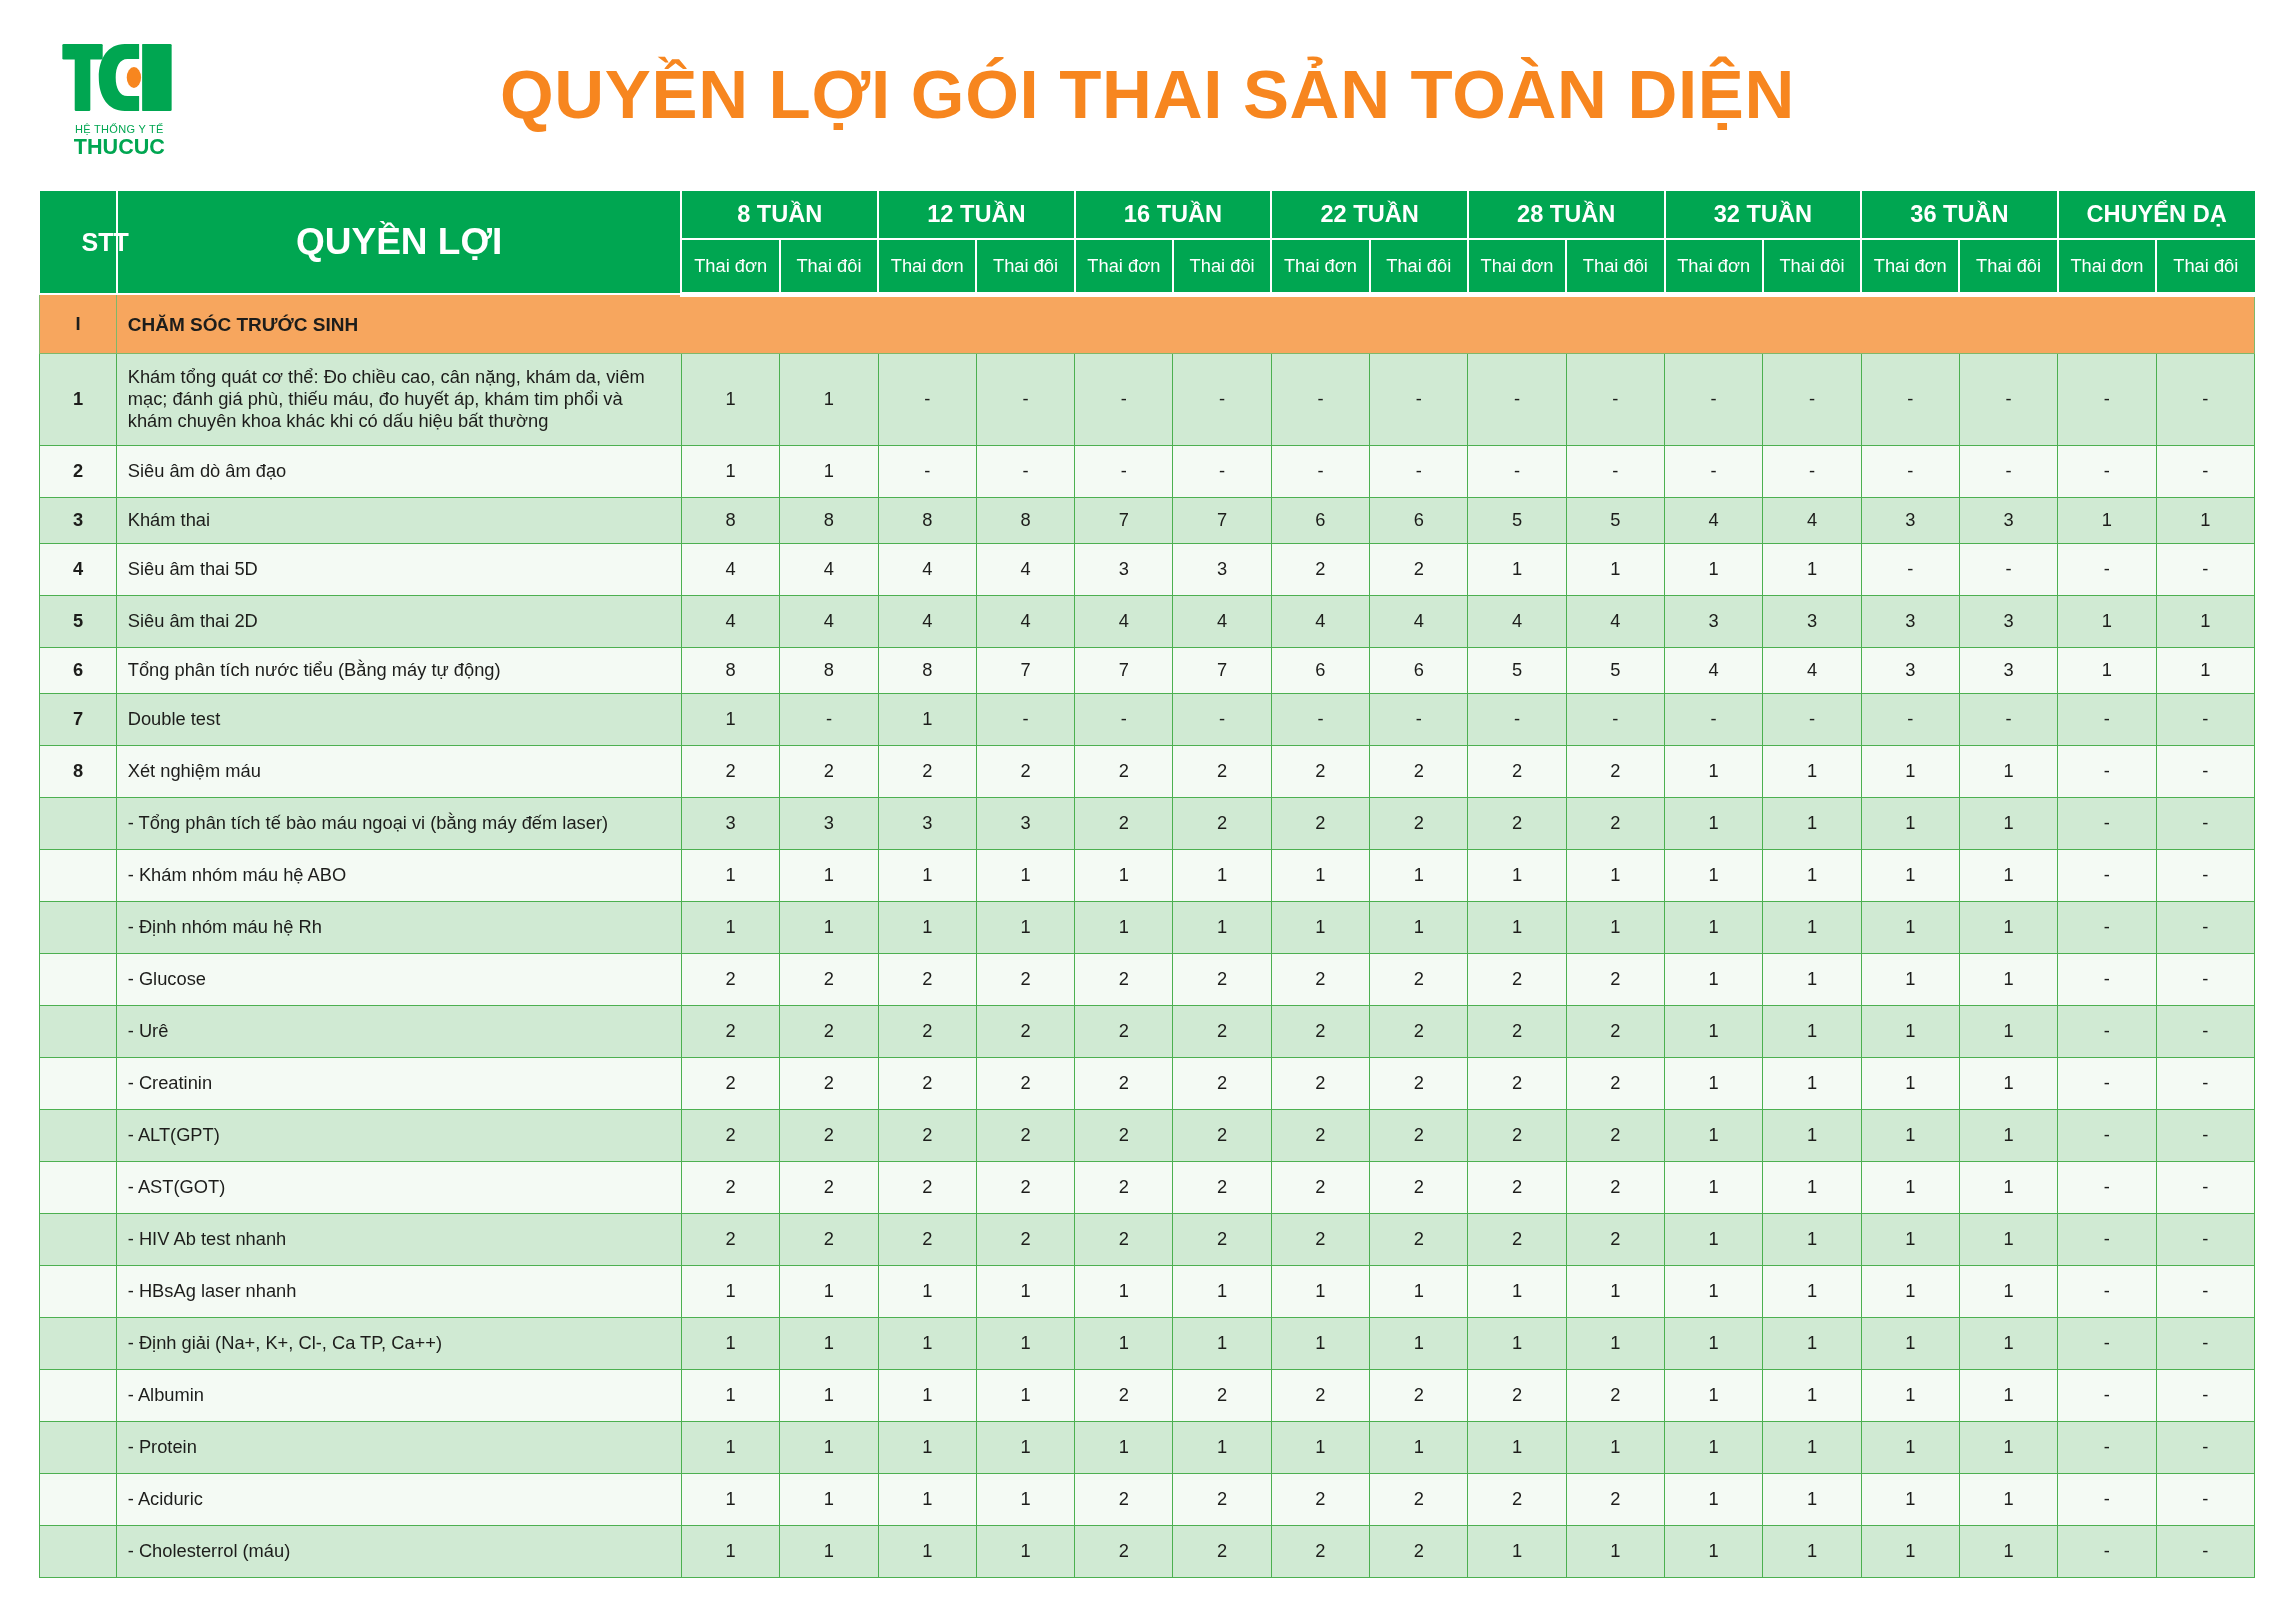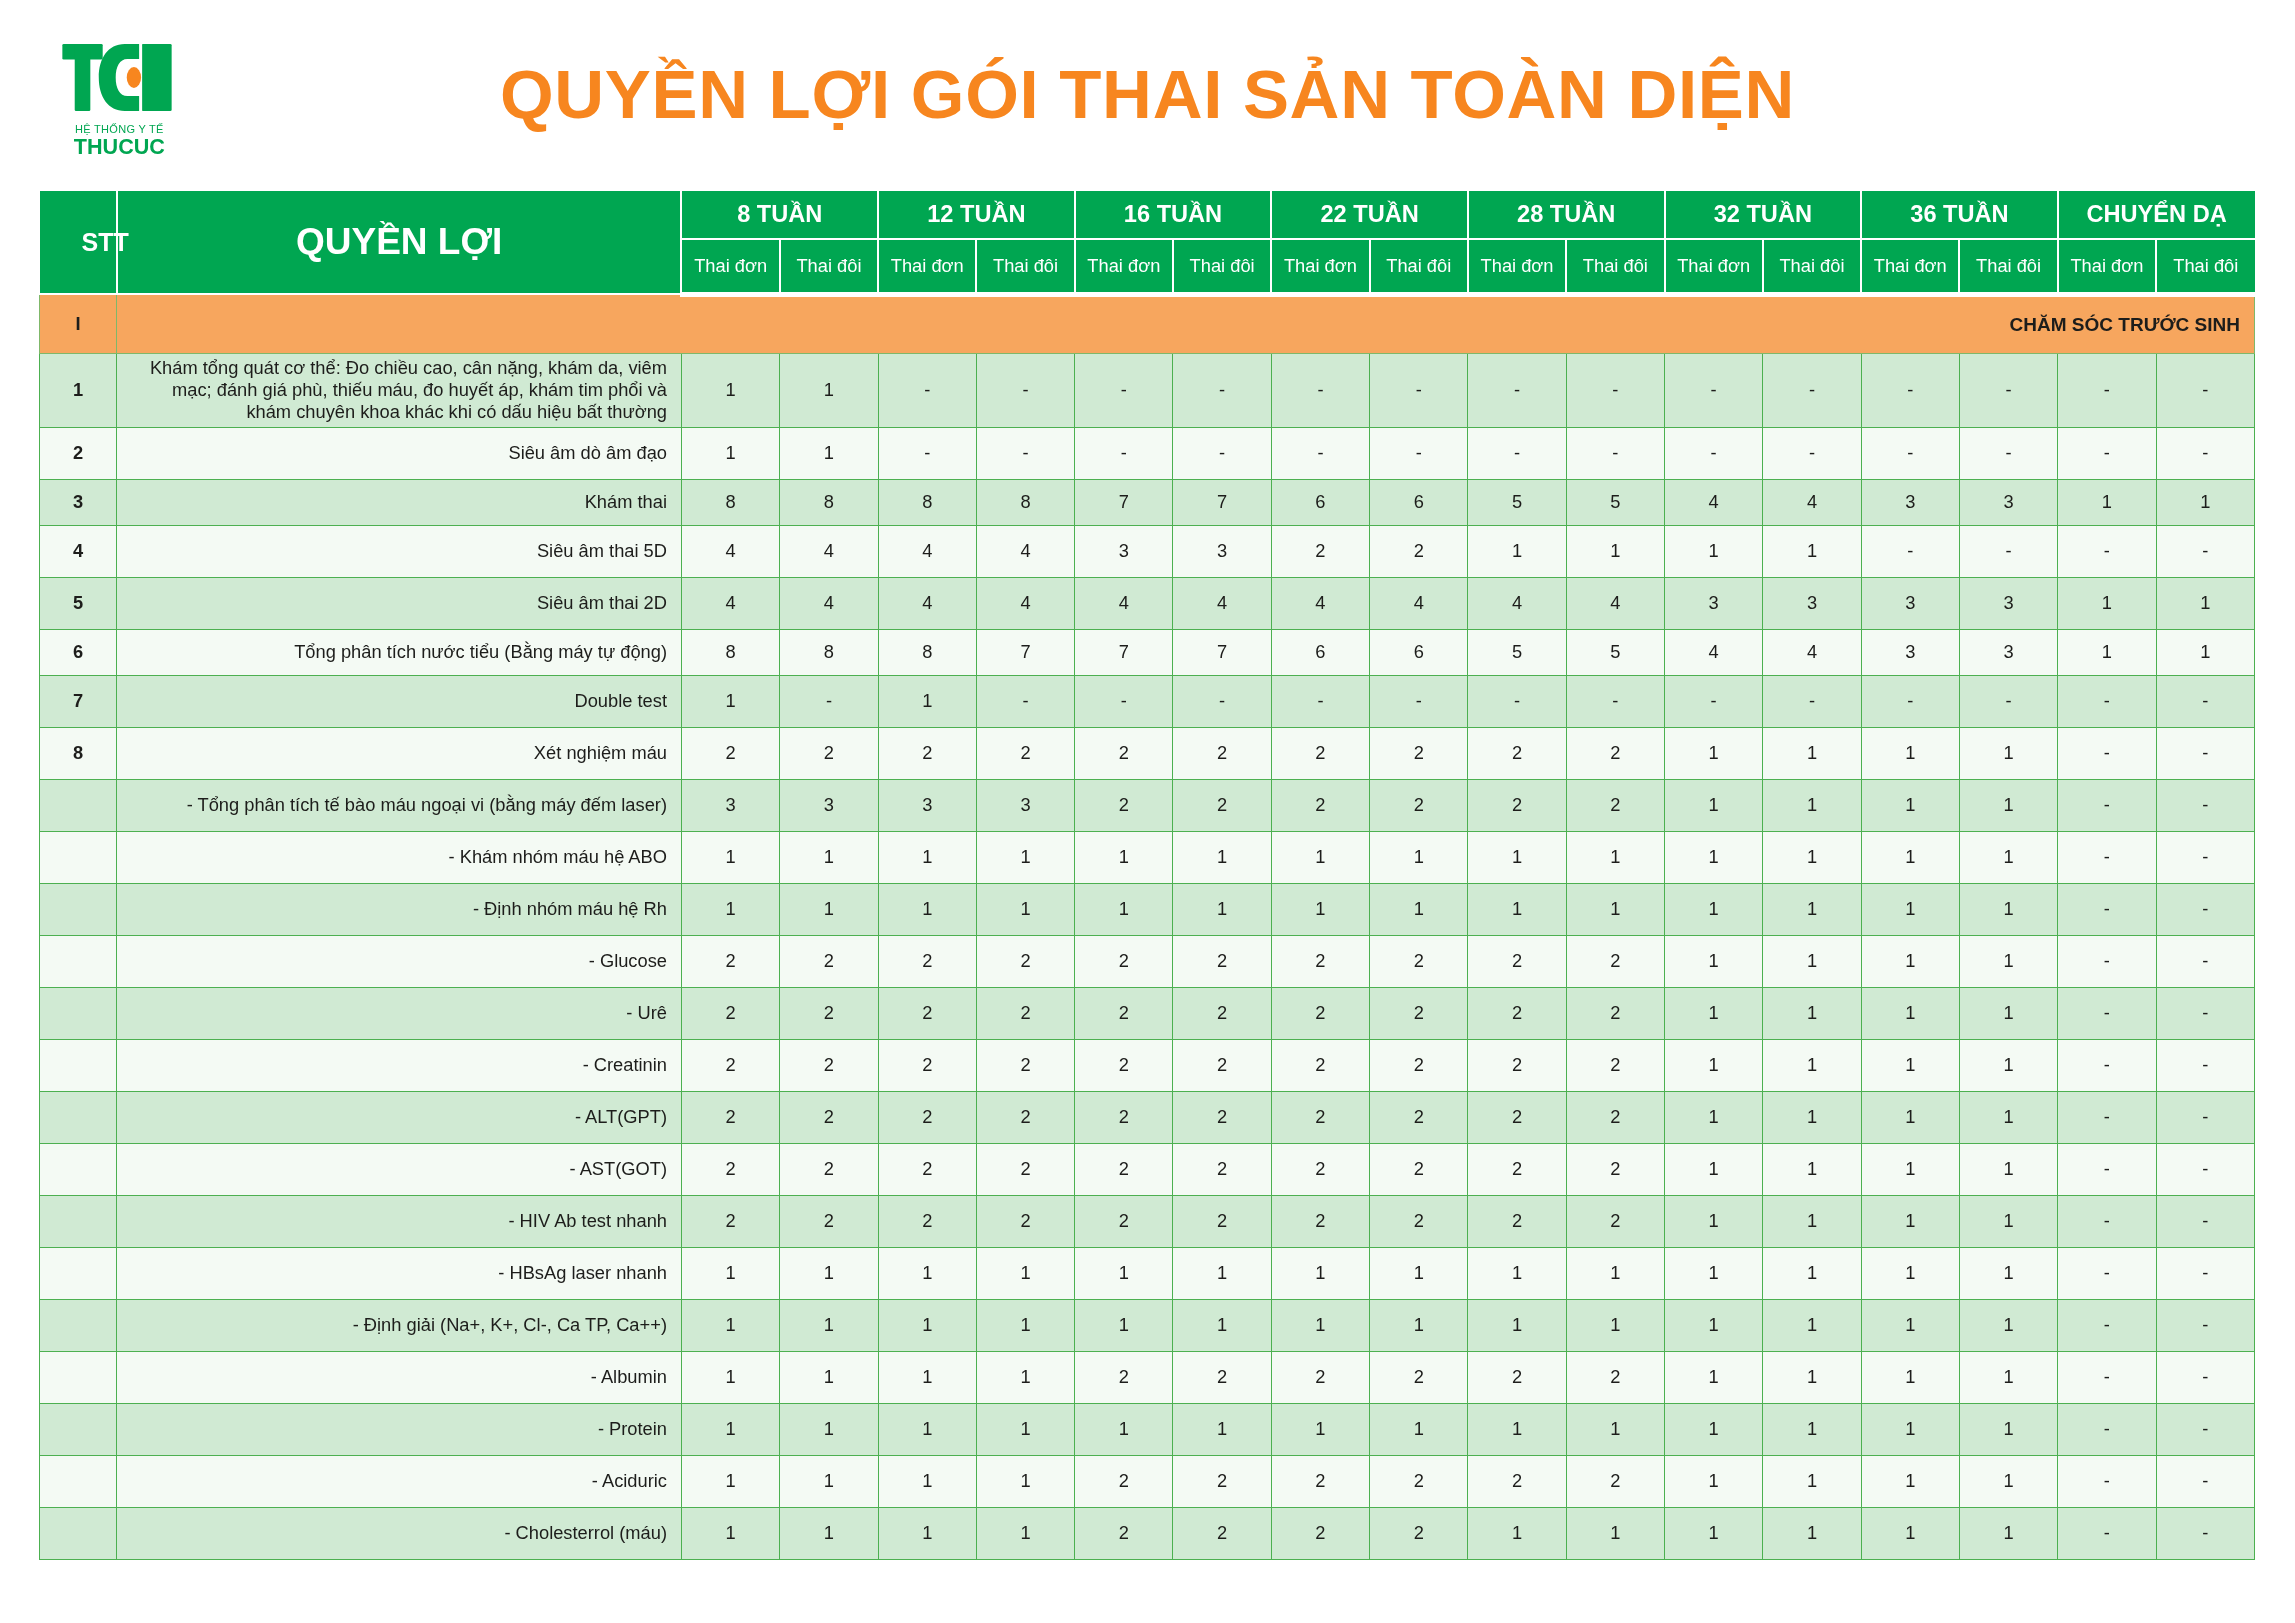--- a/index.html
+++ b/index.html
@@ -27,26 +27,26 @@
   thead tr.r-sub th { height: 55px; font-weight: normal; font-size: 18.3px; }
   th.h-stt { font-size: 25px; border-left: none; border-top: none; padding-left: 42px; }
   th.h-name { font-size: 37px; border-top: none; margin-left: 40px; }
   th.h-group { font-size: 23.6px; border-top: none; }
   thead tr.r-group th:last-child { border-right: none; }
   thead tr.r-sub th:last-child { border-right: none; }
   thead tr.r-sub th { border-bottom: 5.2px solid #ffffff; }
 
   tbody td { border: 1px solid #4cb050; text-align: center; vertical-align: middle; font-size: 18.3px; color: #1d1d1b; }
   tbody td.td-stt { font-weight: bold; font-size: 18.3px; }
-  tbody td.td-name { text-align: right; padding-left: 10.5px; padding-right: 14px; line-height: 22px; font-size: 18.3px; }
+  tbody td.td-name { text-align: left; padding-left: 10.5px; padding-right: 14px; line-height: 22px; font-size: 18.3px; }
   tbody tr.row-odd td { background: #d0ead3; }
   tbody tr.row-even td { background: #f4faf4; }
   tbody tr.section td { background: #f7a65e; height: 59px; border-color: #7fb86a; }
   tbody tr.section td.td-name { font-weight: bold; font-size: 19px; }
-  tr.h137 td { height: 74px; }
+  tr.h137 td { height: 92px; }
   tr.h79 td { height: 52px; }
   tr.h70 td { height: 46px; }
   tr.h80 td { height: 52px; }
 </style>
 </head>
 <body>
 
 <div class="logo">
   <svg class="logo-mark" viewBox="0 0 168 103" xmlns="http://www.w3.org/2000/svg">
 

